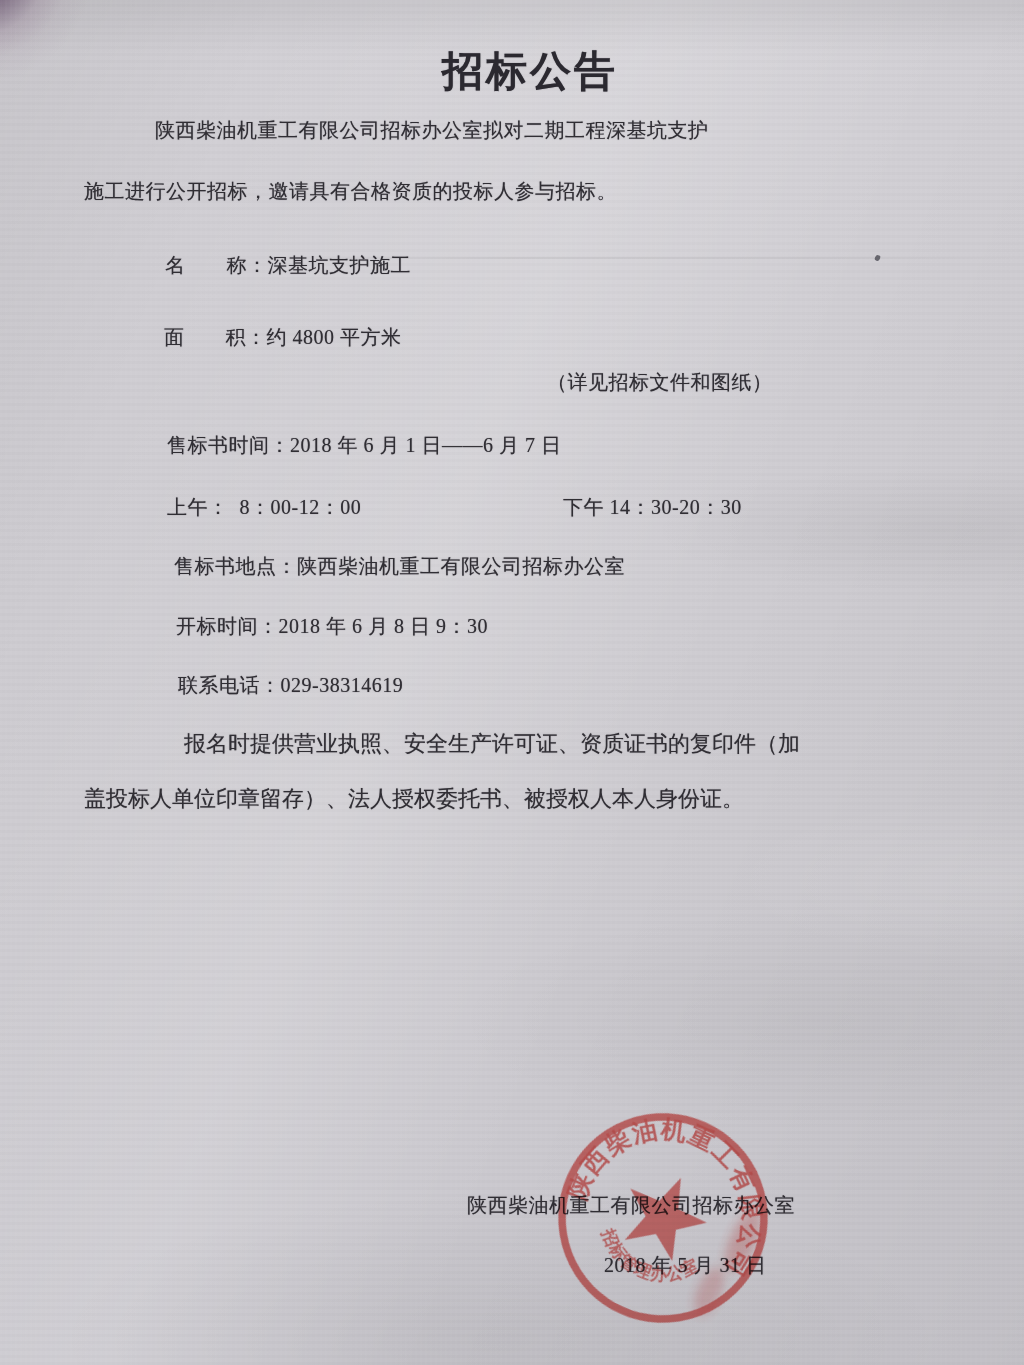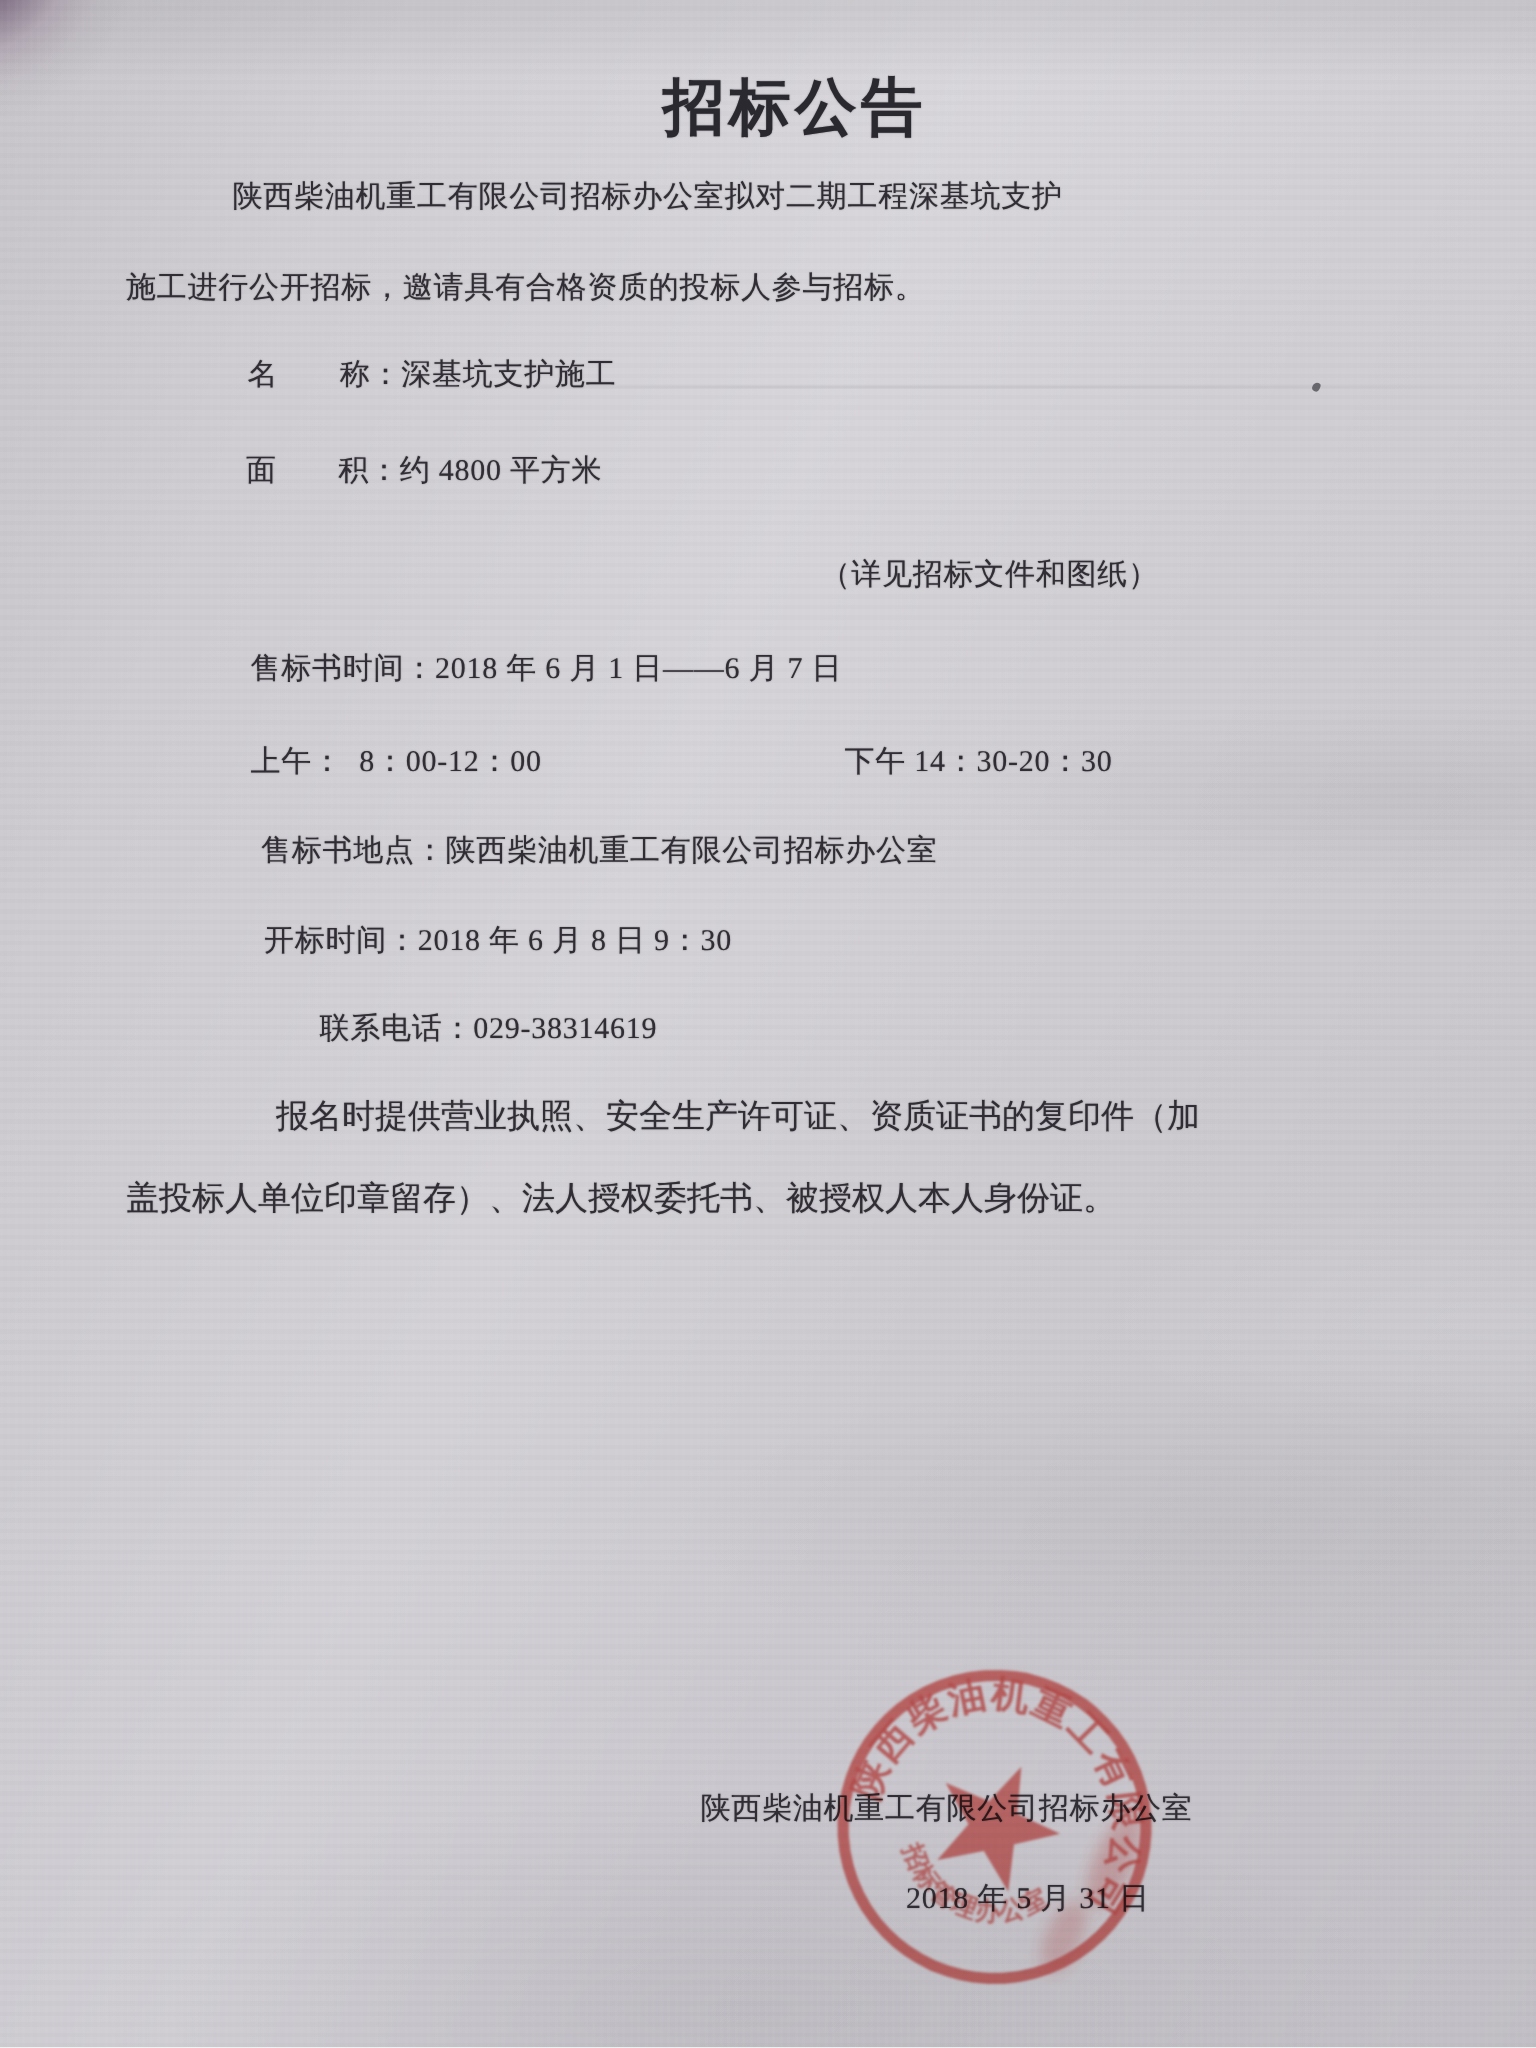--- a/index.html
+++ b/index.html
@@ -62,31 +62,31 @@
 
 <div class="paper"></div>
 <div class="crease"></div>
 <div class="speck"></div>
 
 <div class="line title">招标公告</div>
 
 <div class="line" style="left:155px;top:117px;">陕西柴油机重工有限公司招标办公室拟对二期工程深基坑支护</div>
 <div class="line" style="left:84px;top:178px;">施工进行公开招标，邀请具有合格资质的投标人参与招标。</div>
 
-<div class="line" style="left:165px;top:236px;text-align:center;">名　　称：深基坑支护施工</div>
-<div class="line" style="left:164px;top:300px;text-align:right;">面　　积：约 4800 平方米</div>
+<div class="line" style="left:165px;top:252px;text-align:center;">名　　称：深基坑支护施工</div>
+<div class="line" style="left:164px;top:324px;text-align:right;">面　　积：约 4800 平方米</div>
 <div class="line" style="left:547px;top:369px;">（详见招标文件和图纸）</div>
 
 <div class="line" style="left:167px;top:432px;">售标书时间：2018 年 6 月 1 日——6 月 7 日</div>
 <div class="line" style="left:167px;top:494px;">上午：  8：00-12：00</div>
 <div class="line" style="left:563px;top:494px;">下午 14：30-20：30</div>
 <div class="line" style="left:174px;top:553px;">售标书地点：陕西柴油机重工有限公司招标办公室</div>
 
 <div class="line" style="left:176px;top:613px;">开标时间：2018 年 6 月 8 日 9：30</div>
-<div class="line" style="left:178px;top:672px;margin-left:35px;">联系电话：029-38314619</div>
+<div class="line" style="left:178px;top:672px;">联系电话：029-38314619</div>
 
 <div class="line small" style="left:184px;top:729px;letter-spacing:0;">报名时提供营业执照、安全生产许可证、资质证书的复印件（加</div>
 <div class="line small" style="left:84px;top:784px;letter-spacing:0;">盖投标人单位印章留存）、法人授权委托书、被授权人本人身份证。</div>
 
 <div class="line" style="left:467px;top:1192px;">陕西柴油机重工有限公司招标办公室</div>
 <div class="line" style="left:604px;top:1252px;">2018 年 5 月 31 日</div>
 
 <div class="stamp">
   <svg width="232" height="232" viewBox="0 0 232 232">
     <defs>

